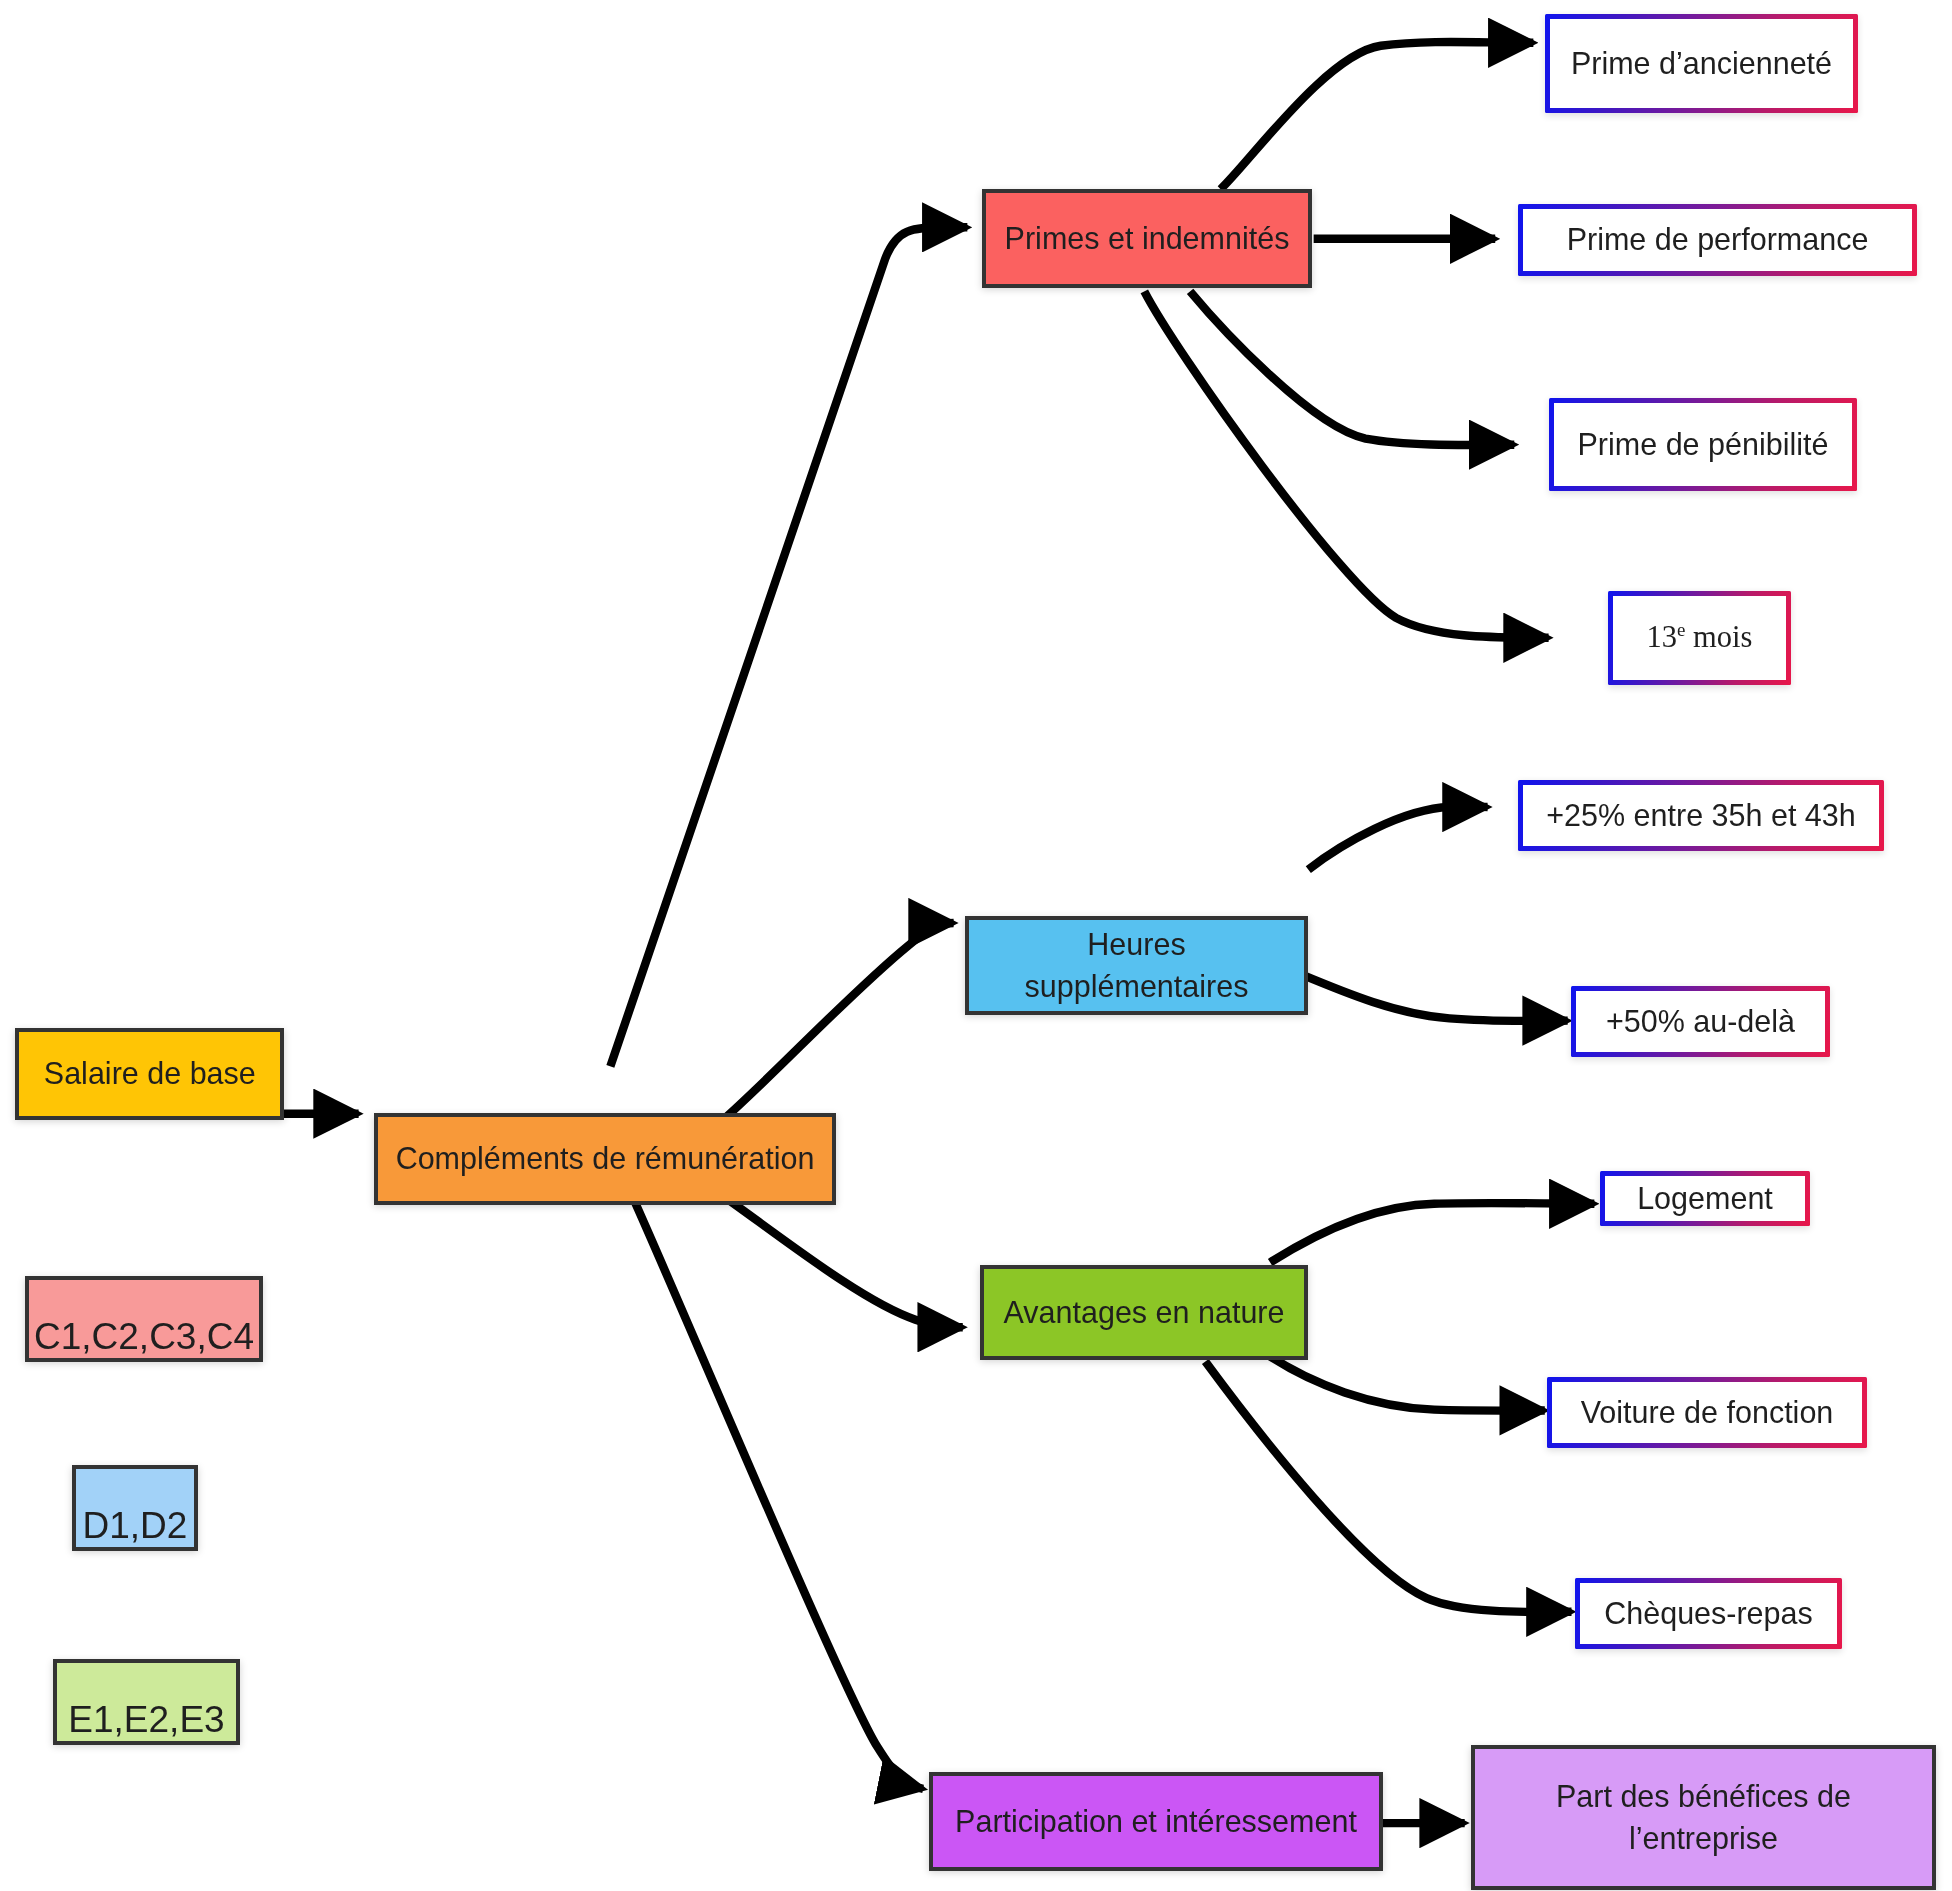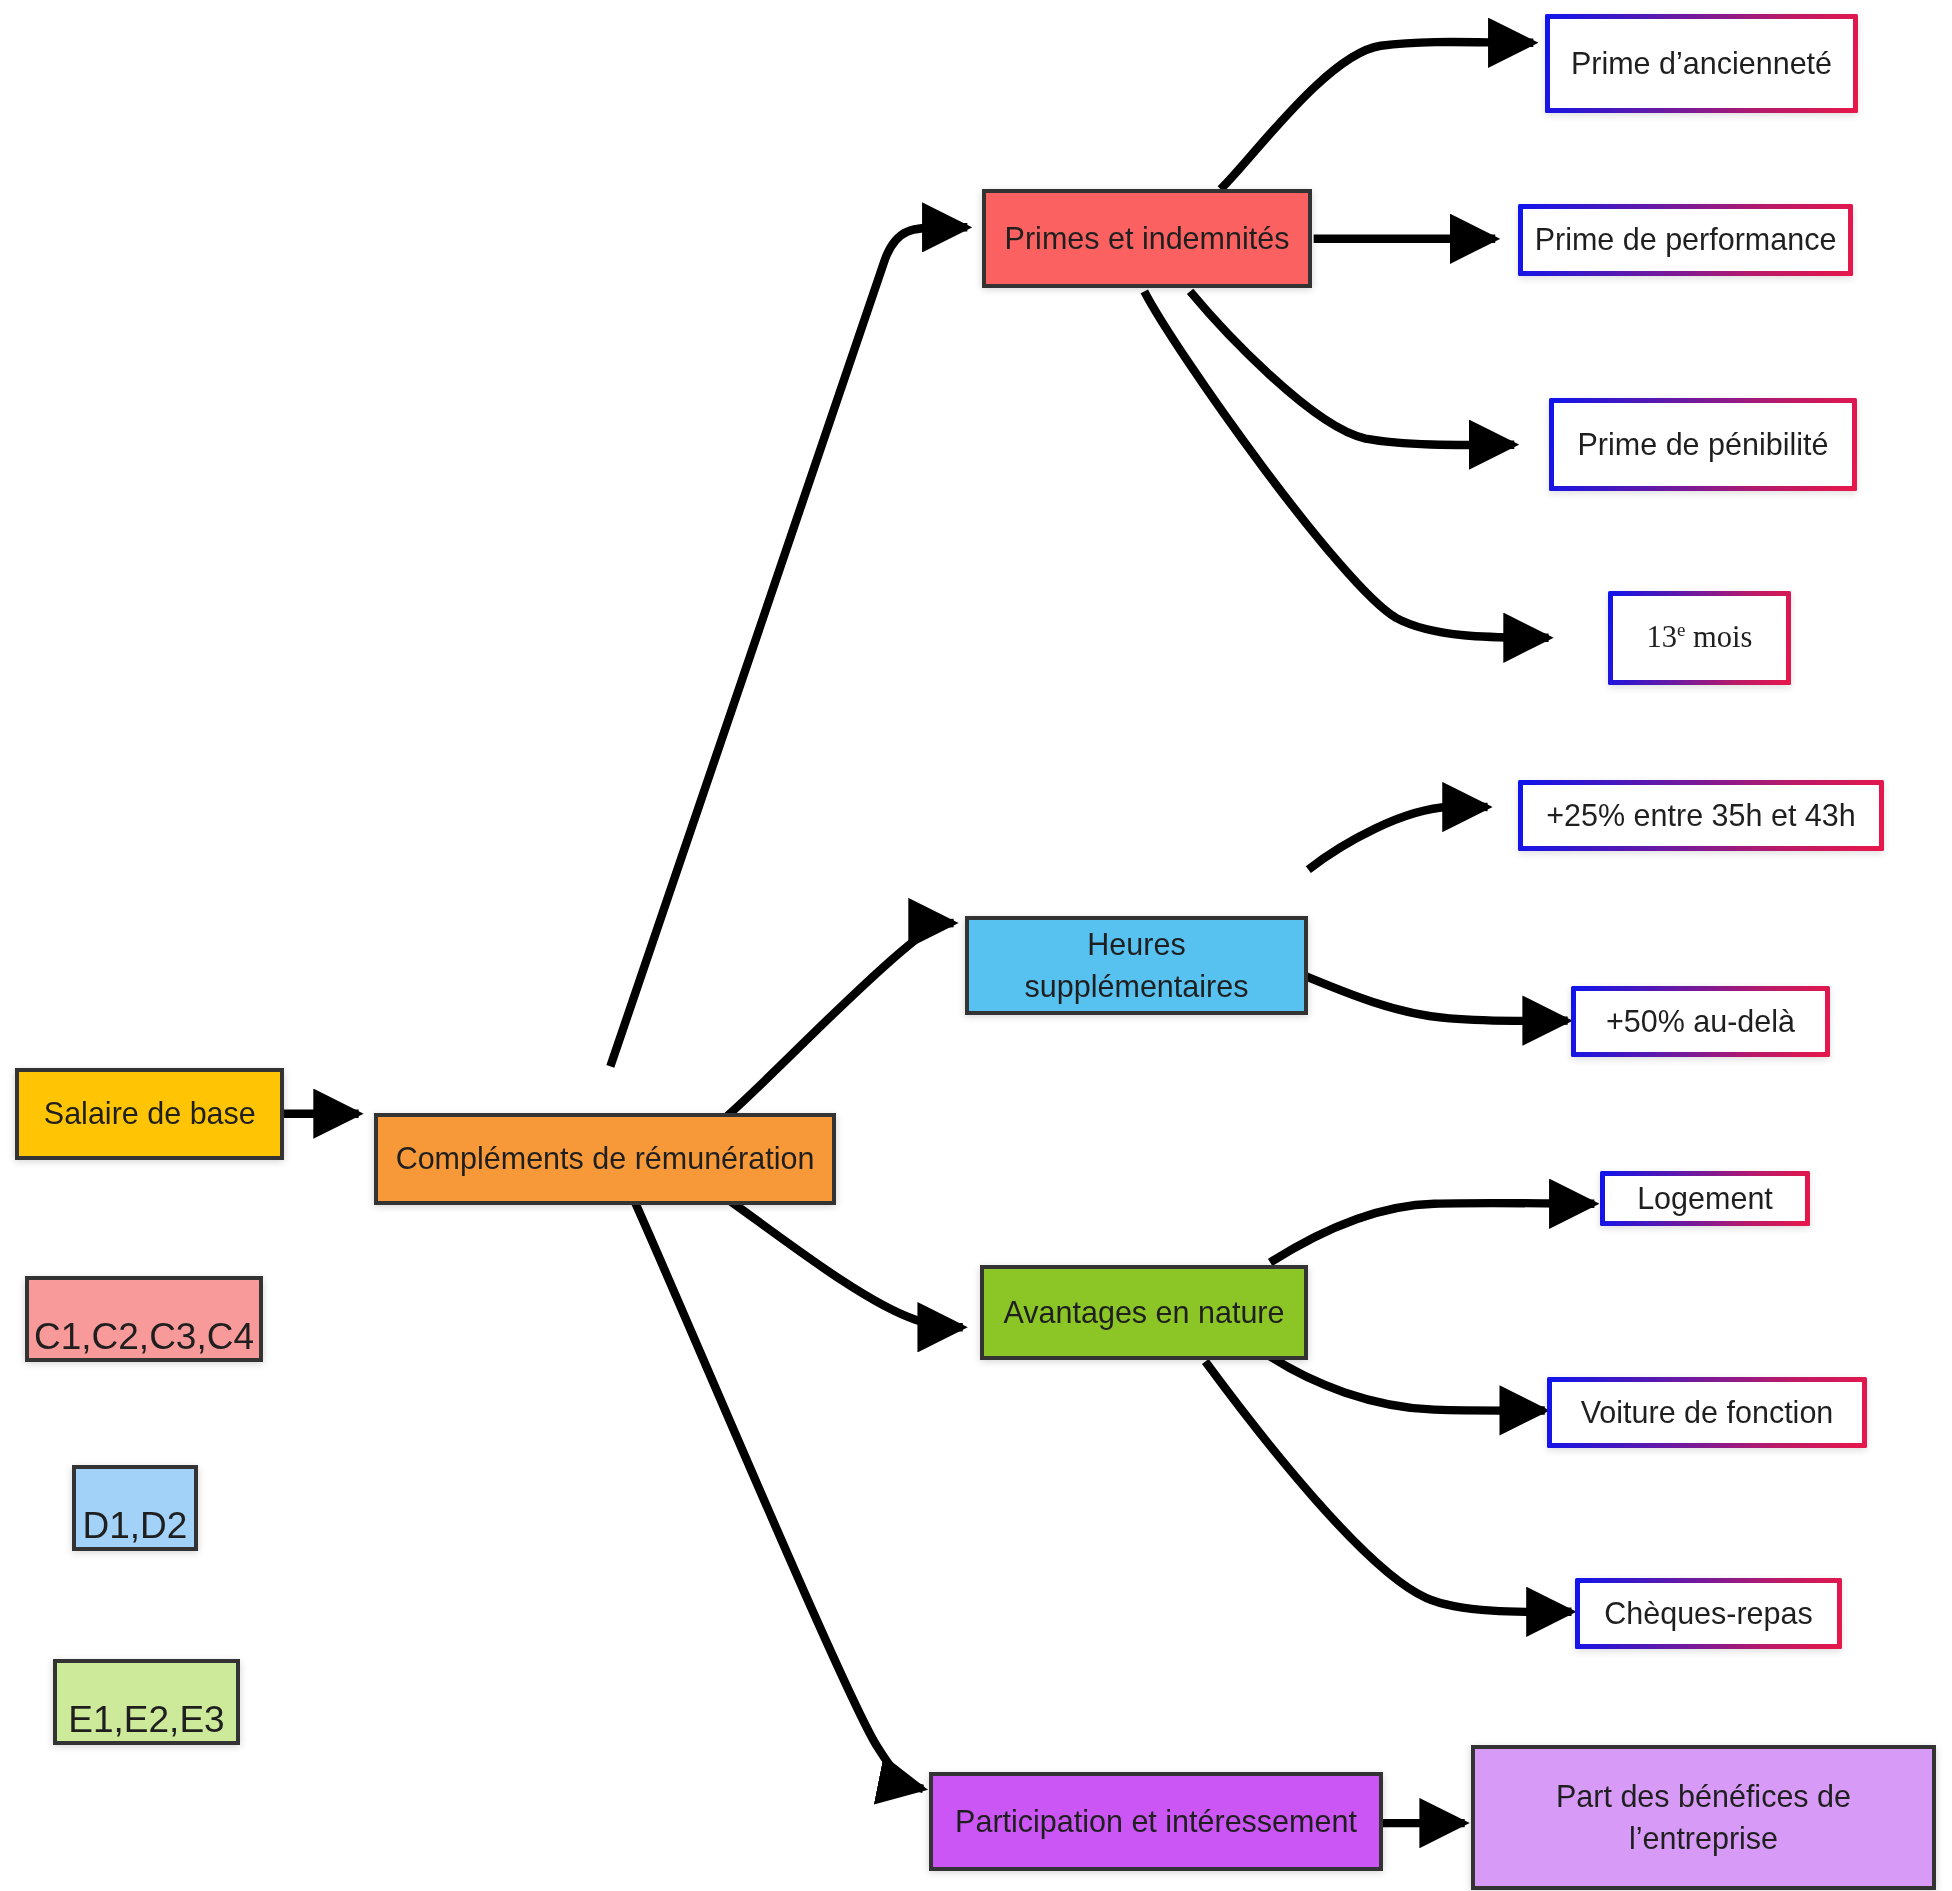--- a/index.html
+++ b/index.html
@@ -115,21 +115,21 @@
       <path d="M 1665,1655 C 1720,1620 1800,1580 1880,1578 C 1940,1576 2060,1578 2090,1578"></path>
 
       <path d="M 1660,1775 C 1720,1815 1800,1845 1880,1848 C 1940,1850 1990,1849 2025,1849"></path>
 
       <path d="M 1580,1785 C 1650,1880 1790,2060 1870,2095 C 1920,2117 2020,2113 2060,2113"></path>
 
       <path d="M 1810,2390 L 1920,2390"></path>
     </g>
   </svg>
 
-  <div class="node solid" style="left:15.3px; top:1068px; width:269px; height:92px; background:#FFC505;">
+  <div class="node solid" style="left:15.3px; top:1028px; width:269px; height:92px; background:#FFC505;">
     <span class="label">Salaire de base</span>
   </div>
 
   <div class="node solid" style="left:374px; top:1068px; width:462px; height:92px; background:#F89939;margin-top:45px;">
     <span class="label">Compléments de rémunération</span>
   </div>
 
   <div class="node solid" style="left:982px; top:189px; width:330px; height:99px; background:#FB6160;">
     <span class="label">Primes et indemnités</span>
   </div>
@@ -143,21 +143,21 @@
   </div>
 
   <div class="node solid" style="left:929px; top:1772px; width:454px; height:99px; background:#CB56F5;">
     <span class="label">Participation et intéressement</span>
   </div>
 
   <div class="node leaf" style="left:1545px; top:13.7px; width:313px; height:99px;">
     <span class="label">Prime d’ancienneté</span>
   </div>
 
-  <div class="node leaf" style="left:1518px; top:204px; width:335px; height:72px;">
+  <div class="node leaf" style="left:1518px; top:204px; width:399px; height:72px;">
     <span class="label">Prime de performance</span>
   </div>
 
   <div class="node leaf" style="left:1549px; top:398px; width:308px; height:93px;">
     <span class="label">Prime de pénibilité</span>
   </div>
 
   <div class="node leaf" style="left:1608px; top:591px; width:183px; height:94px;font-family:Liberation Serif, serif;">
     <span class="label"><span>13</span><sup>e</sup><span> mois</span></span>
   </div>

